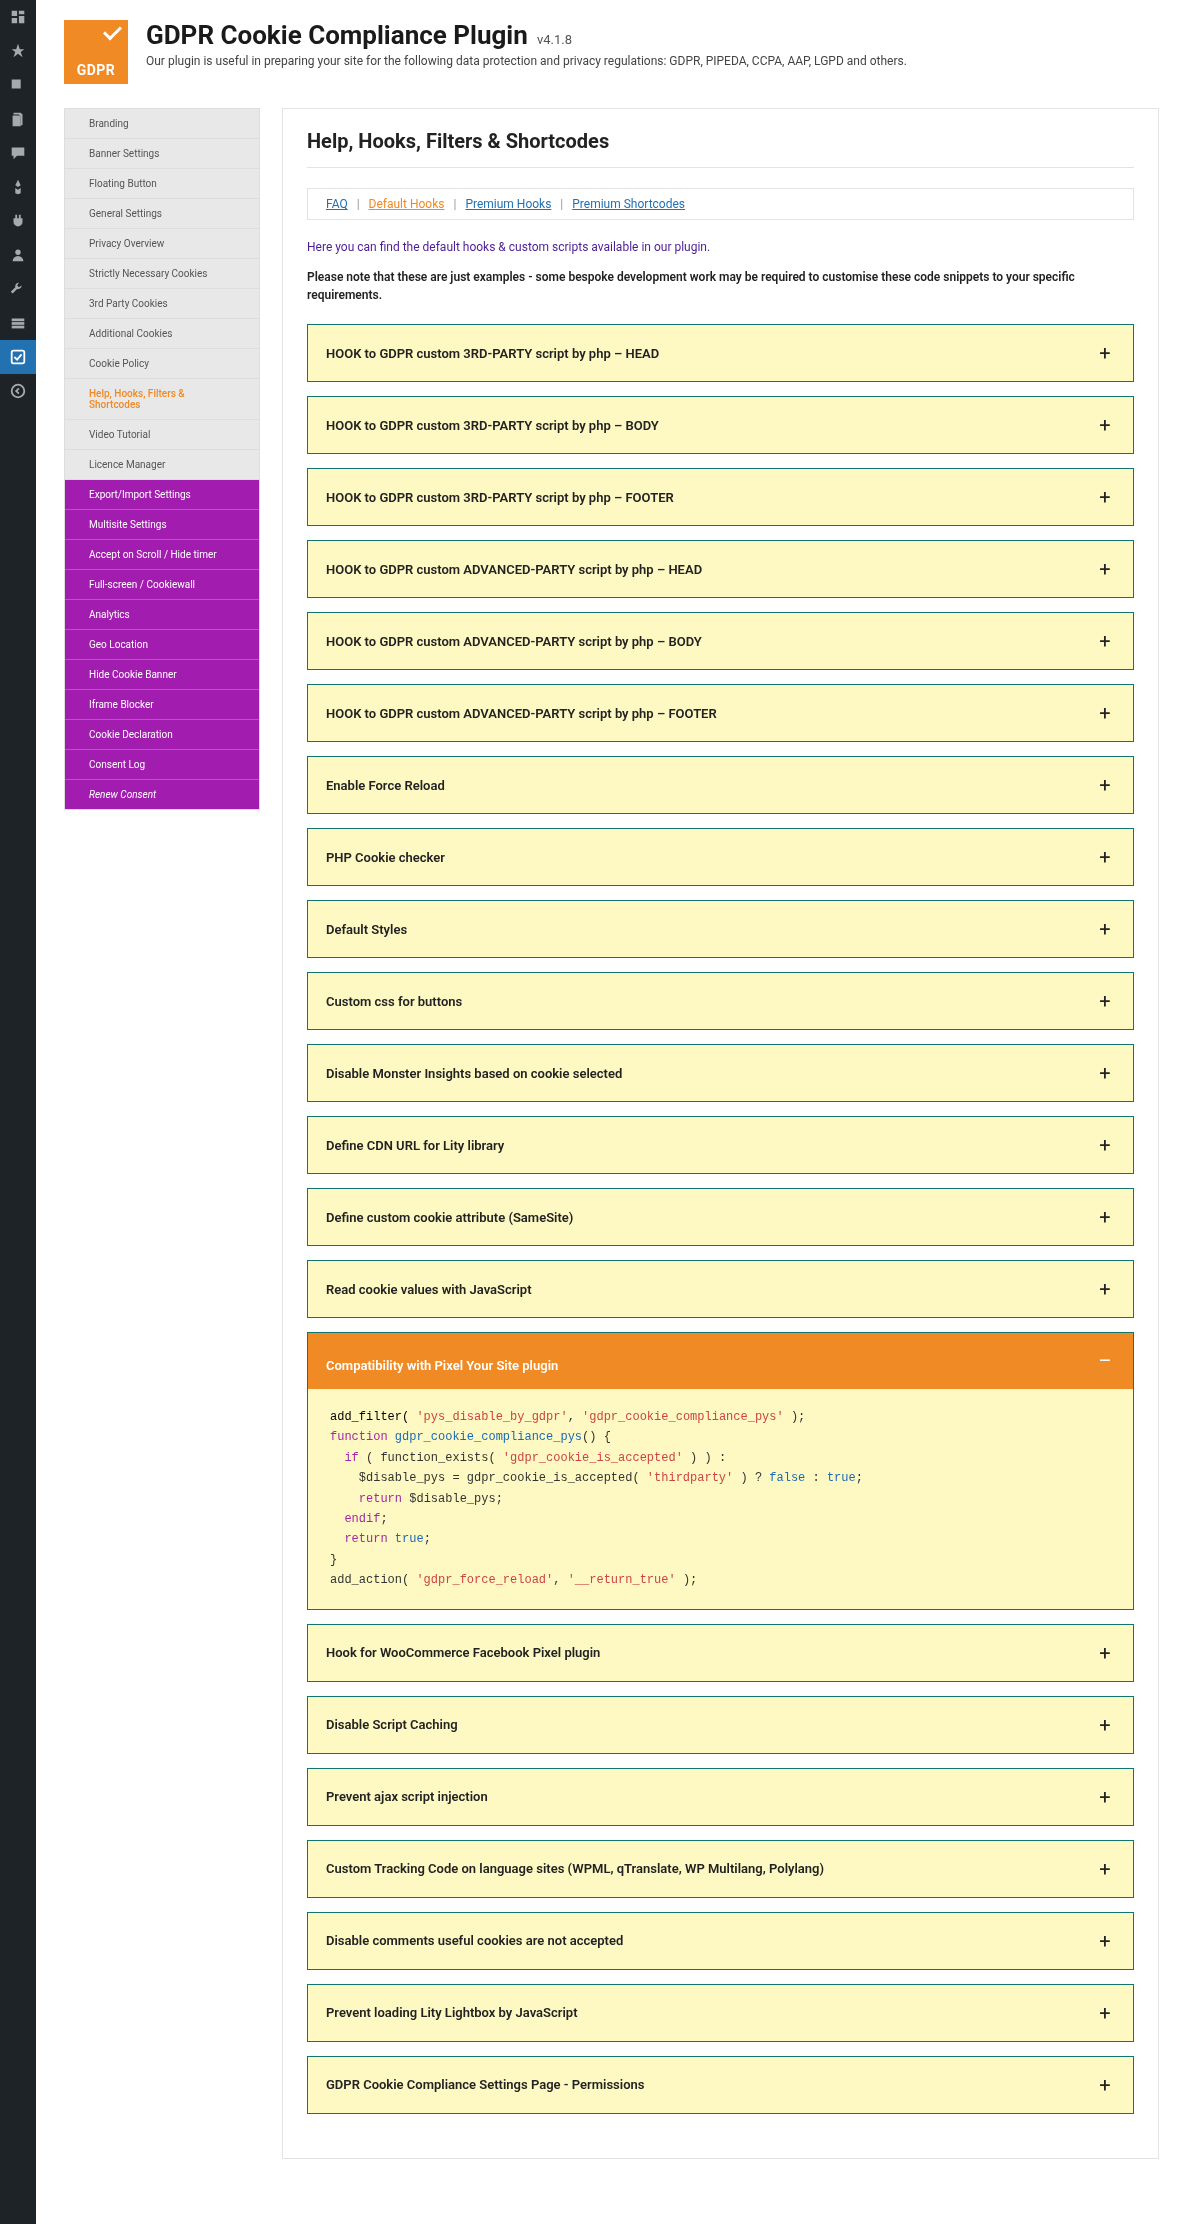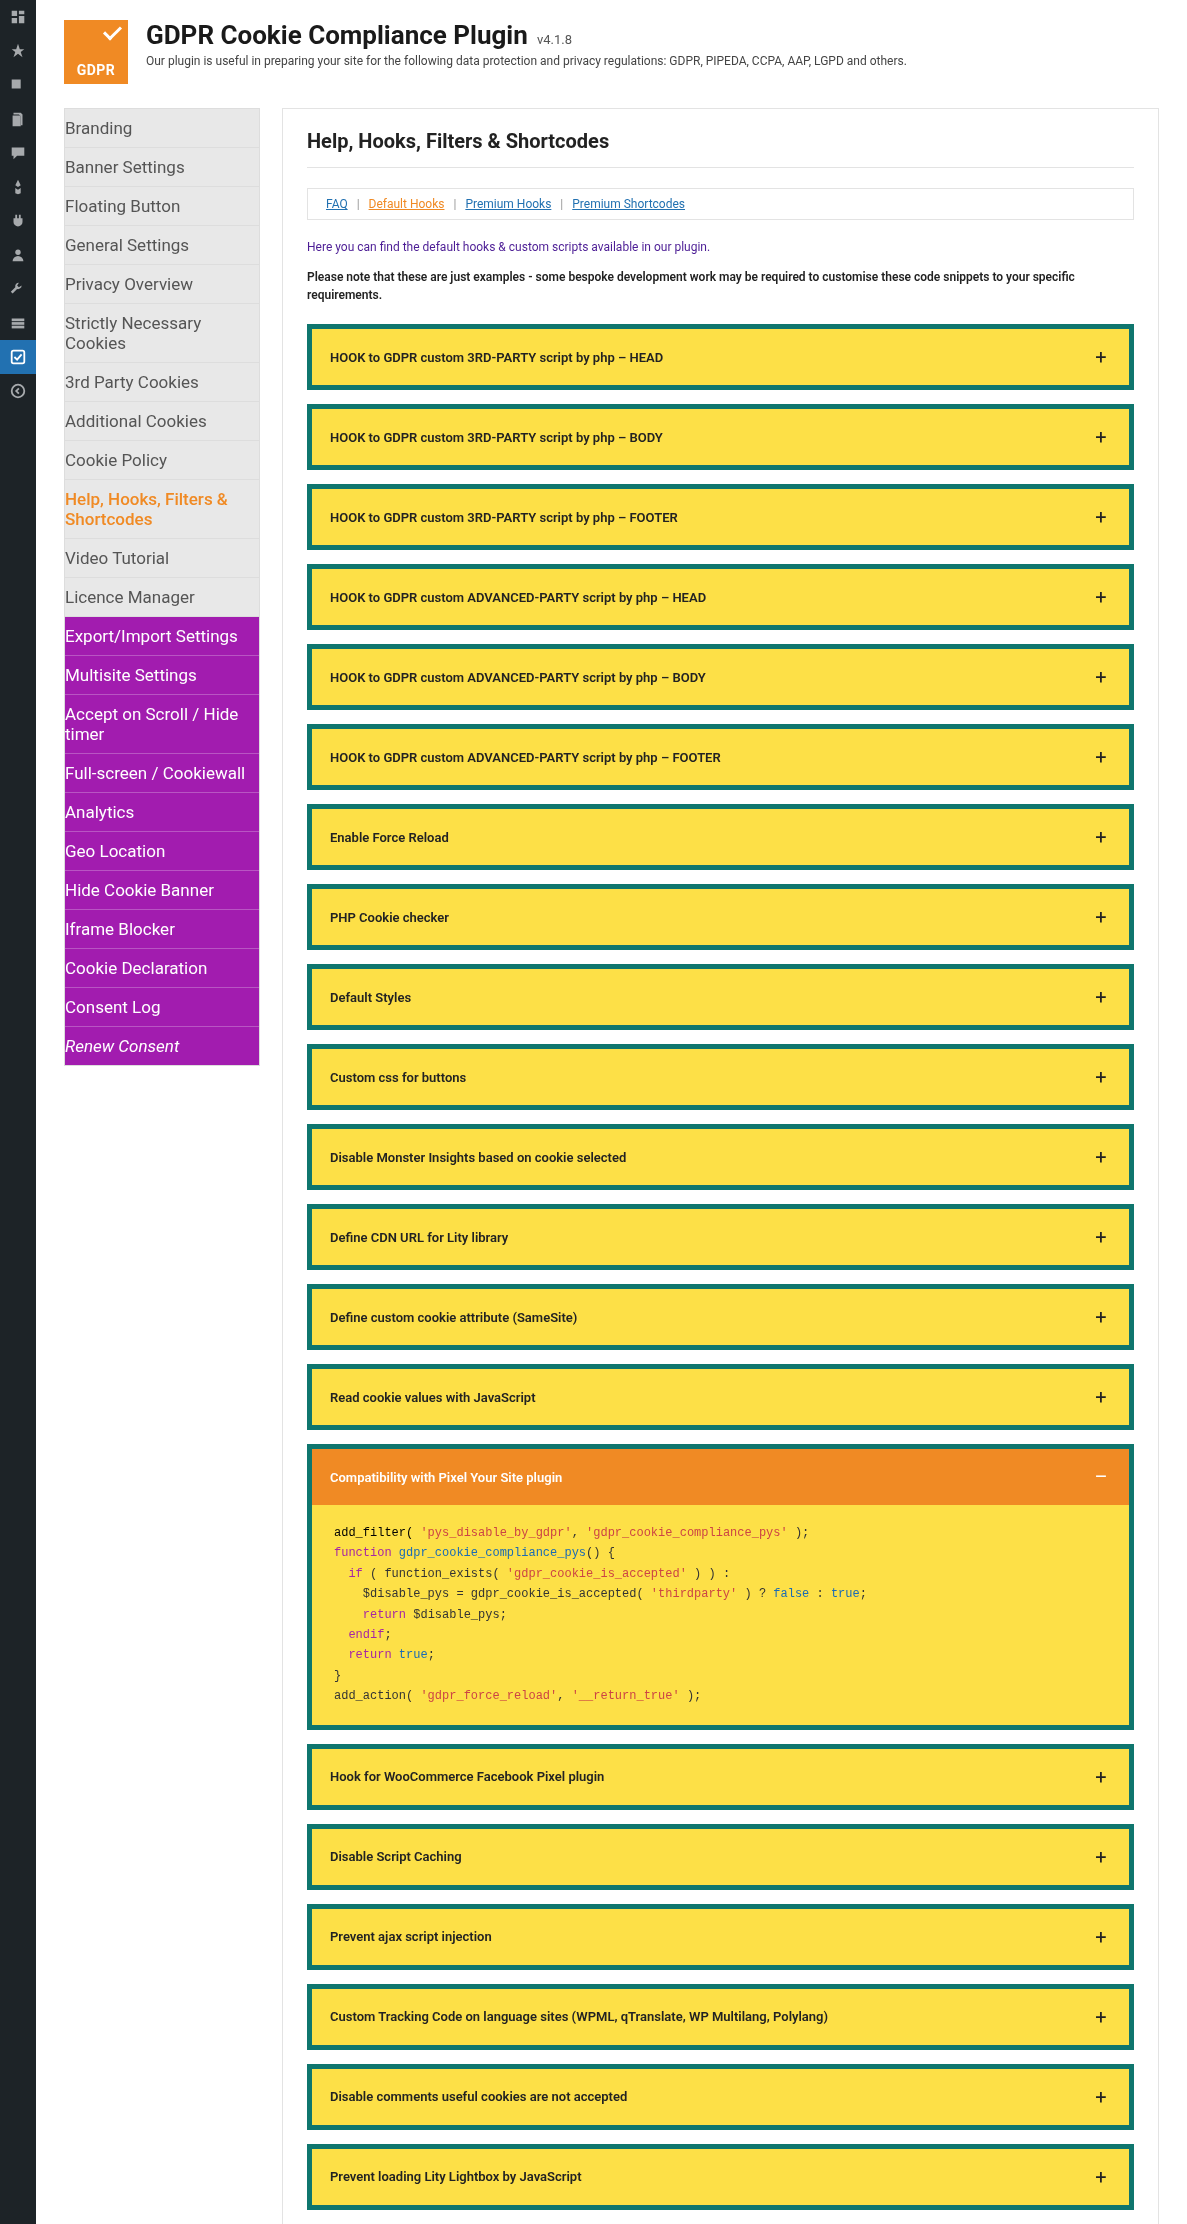--- a/index.html
+++ b/index.html
@@ -16,42 +16,42 @@
 .gdpr-logo { width: 64px; height: 64px; background: #f08a24; position: relative; display: flex; align-items: flex-end; justify-content: center; padding-bottom: 6px; }
 .gdpr-logo-text { color: #fff; font-weight: 700; font-size: 14px; letter-spacing: 0.5px; }
 .gdpr-logo-check { position: absolute; top: 6px; right: 6px; width: 20px; height: 14px; }
 .gdpr-logo-check::before { content: ""; position: absolute; width: 14px; height: 7px; border-left: 3px solid #fff; border-bottom: 3px solid #fff; transform: rotate(-45deg); top: 0; left: 2px; }
 .header-text h1 { font-size: 26px; font-weight: 700; color: #1a1a1a; display: inline-block; }
 .header-text .version { font-size: 13px; color: #555; font-weight: 400; margin-left: 6px; }
 .header-text .subtitle { font-size: 12px; color: #444; margin-top: 4px; }
 
 .columns { display: flex; gap: 22px; align-items: flex-start; }
 .side-nav { width: 196px; background: #e8e8e8; border: 1px solid #ddd; flex-shrink: 0; }
-.side-nav-item { padding: 9px 0; font-size: 17px; color: #555; border-bottom: 1px solid #ddd; cursor: pointer; background: #e8e8e8; }
+.side-nav-item { padding: 9px 24px; font-size: 10px; color: #555; border-bottom: 1px solid #ddd; cursor: pointer; background: #e8e8e8; }
 .side-nav-item.current { color: #f08a24; background: #e8e8e8; font-weight: 500; }
 .side-nav-item.premium { background: #a21caf; color: #fff; border-bottom: 1px solid rgba(255,255,255,0.25); }
 .side-nav-item:last-child { border-bottom: none; font-style: italic; }
 
 .content { flex: 1; border: 1px solid #e3e3e3; padding: 20px 24px 30px 24px; background: #fff; }
 .content h2 { font-size: 20px; font-weight: 700; color: #222; margin-bottom: 14px; }
 .divider { height: 1px; background: #e3e3e3; margin-bottom: 20px; }
 
 .tab-links { border: 1px solid #e3e3e3; padding: 8px 18px; margin-bottom: 20px; font-size: 12px; }
 .tab-links a { color: #2271b1; text-decoration: underline; }
 .tab-links a.active { color: #f08a24; }
 .tab-links .sep { color: #999; margin: 0 6px; }
 
 .intro-text { font-size: 12px; color: #4c1d95; margin-bottom: 14px; }
 .note-text { font-size: 12px; color: #222; font-weight: 600; margin-bottom: 20px; line-height: 1.5; }
 
-.accordion { border: 5px solid #0f766e; margin-bottom: 14px; background: #fde047; }
+.accordion { border: 1px solid #0f766e; margin-bottom: 14px; background: #fef9c3; }
 .accordion-header { padding: 16px 18px; display: flex; justify-content: space-between; align-items: center; cursor: pointer; }
 .accordion-title { font-size: 13px; font-weight: 600; color: #222; }
 .accordion-toggle { font-size: 20px; font-weight: 400; color: #222; width: 20px; text-align: center; }
-.accordion.open .accordion-header { background: #f08a24; color: #fff; }
+.accordion.open .accordion-header { background: #f08a24; color: #fff; align-items: flex-end; }
 .accordion.open .accordion-title { color: #fff; }
 .accordion.open .accordion-toggle { color: #fff; }
 .accordion-body { padding: 18px 22px; font-family: "Courier New", monospace; font-size: 12px; line-height: 1.7; white-space: pre; overflow-x: auto; display: none; }
 .accordion.open .accordion-body { display: block; }
 
 .code-fn { color: #000; }
 .code-str { color: #c44; }
 .code-kw { color: #a626a4; }
 .code-bool { color: #1a6bb5; }
 </style>

